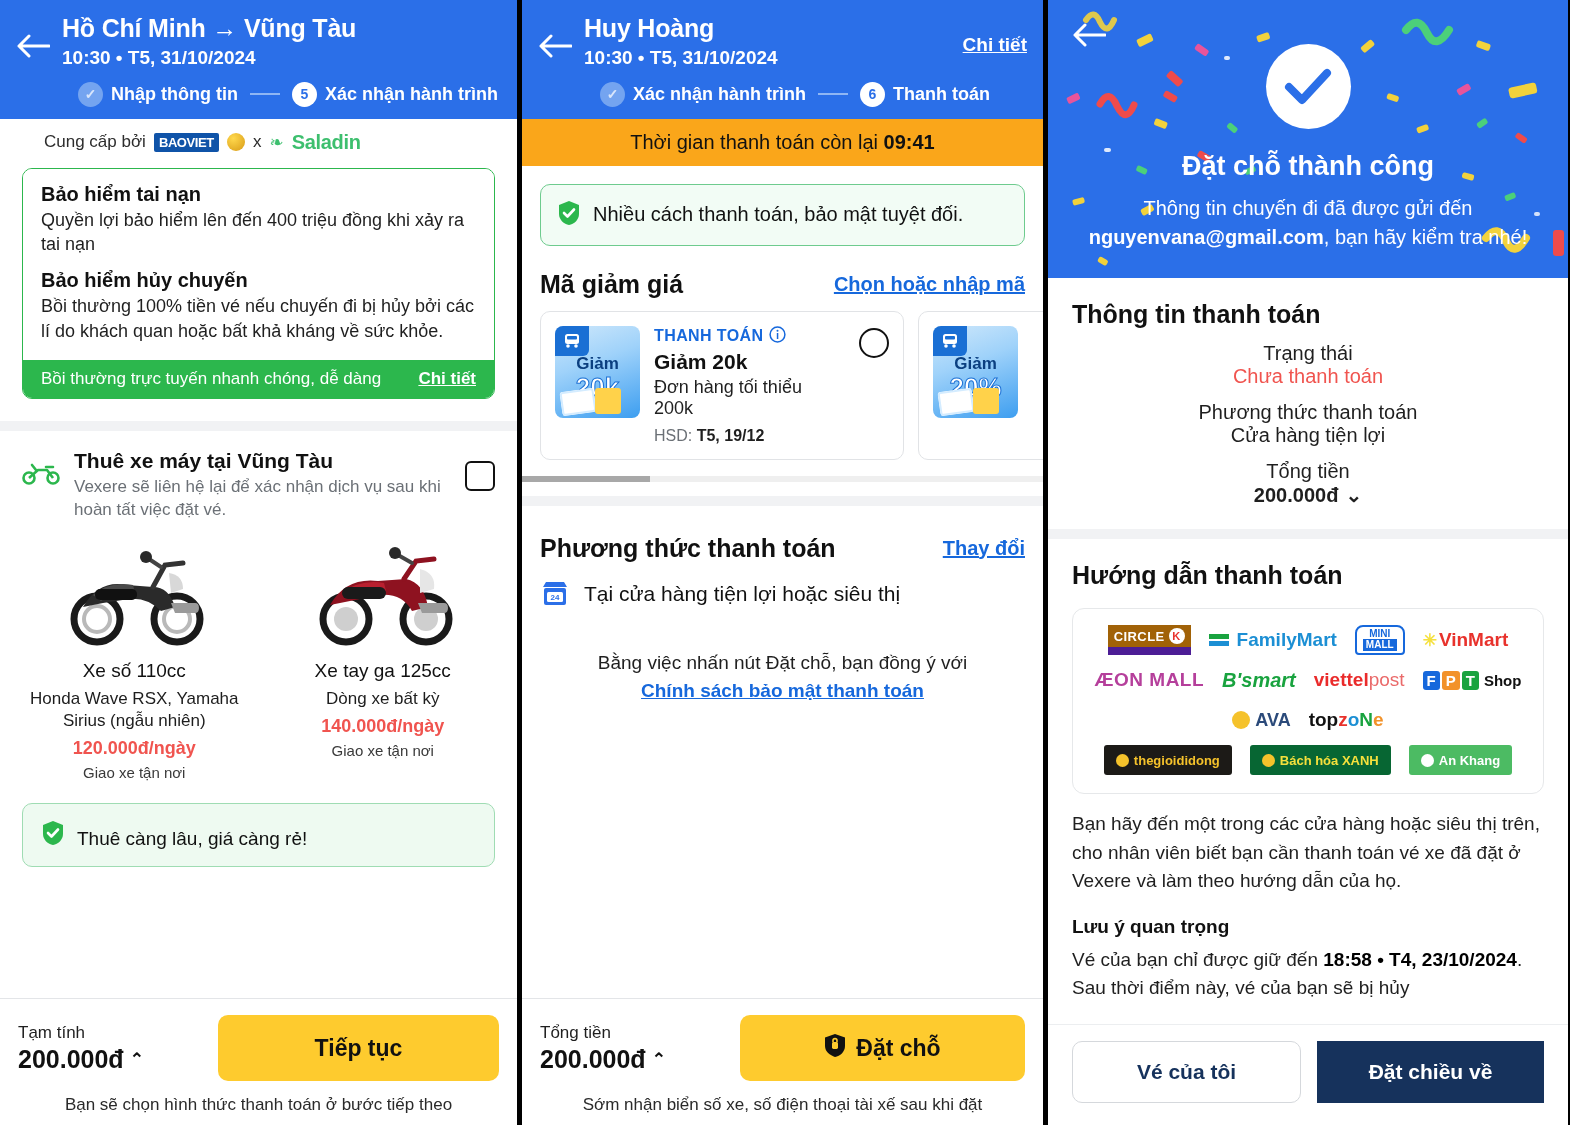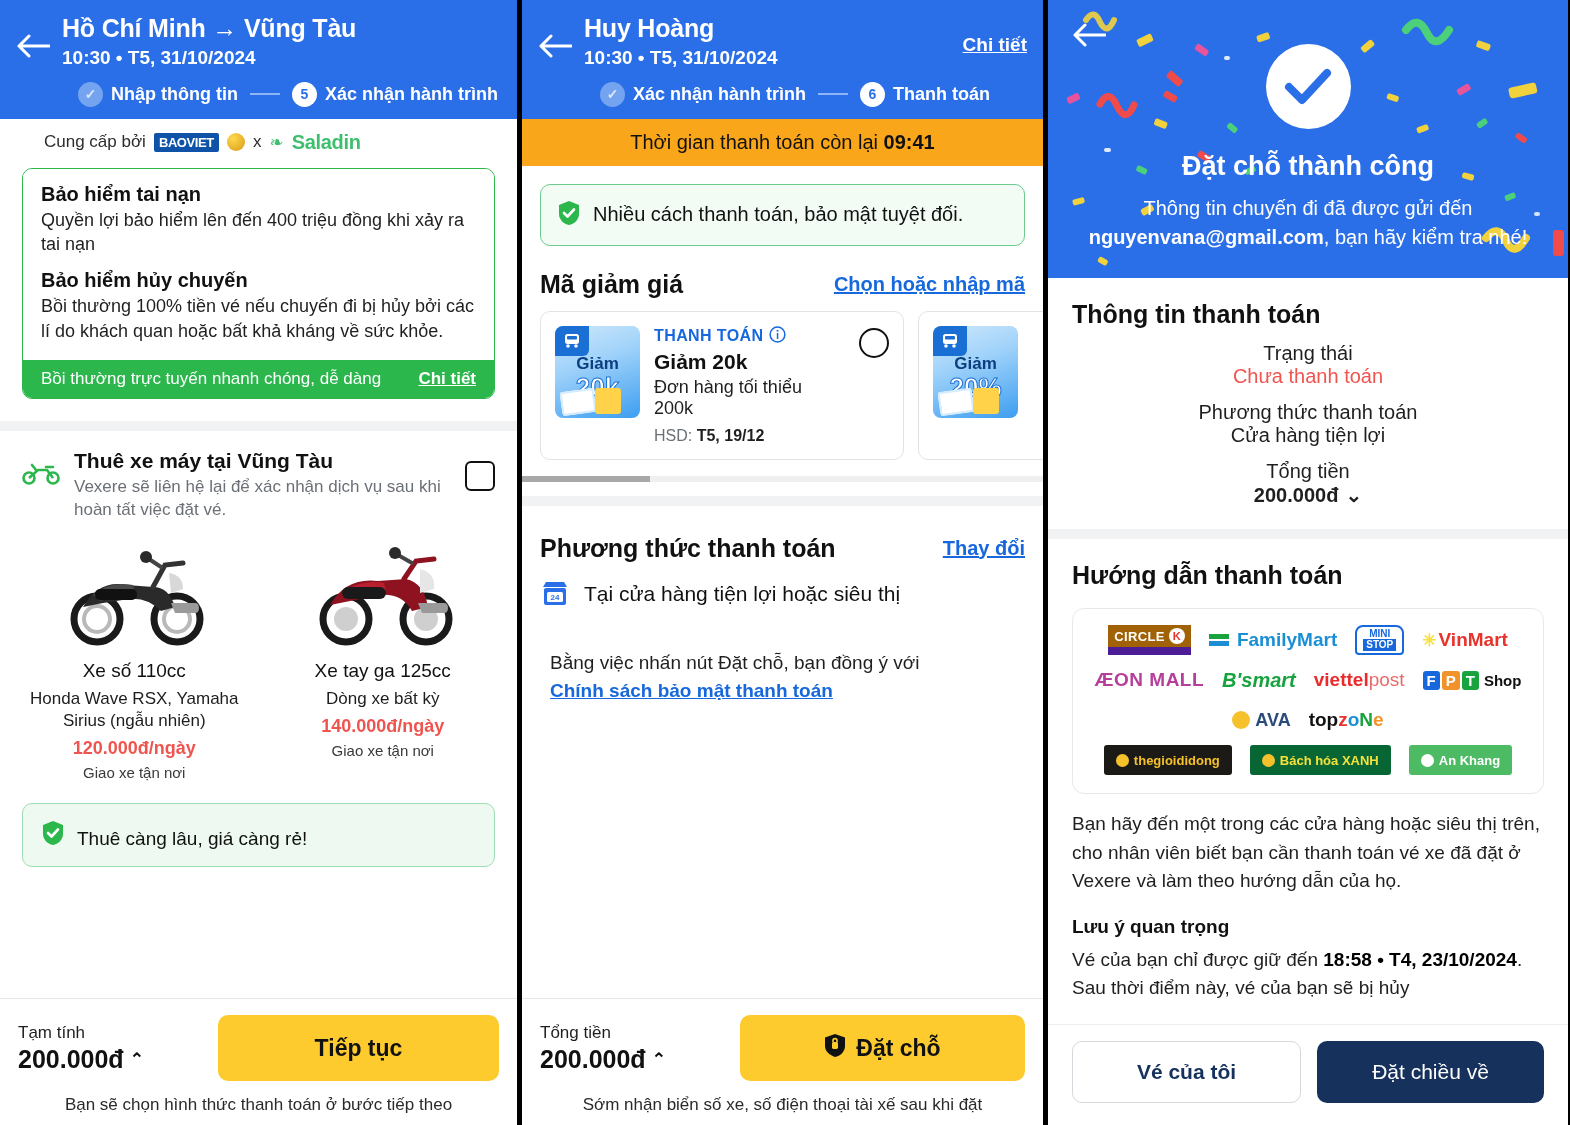--- a/index.html
+++ b/index.html
@@ -110,21 +110,21 @@
   .cp-exp{ font-size:16px; color:#6b7076; margin-top:8px;}
   .cp-exp b{ color:#1f1f1f; }
   .radio{ width:30px; height:30px; border:2.5px solid #111; border-radius:50%; flex:none; margin-top:2px; cursor:pointer;}
   .cp-scroll{ height:6px; background:#efefef; margin:16px 0 0 0; position:relative;}
   .cp-scroll i{ position:absolute; left:0; top:0; height:6px; width:128px; background:#a8a8a8; }
 
   .pay-head{ display:flex; align-items:center; justify-content:space-between; padding:28px 18px 10px 18px;}
   .pay-row{ display:flex; align-items:center; gap:14px; padding:6px 18px 0 18px;}
   .store-ic{ width:30px; height:30px; flex:none;}
   .pay-label{ font-size:21px; color:#111;}
-  .agree{ font-size:19px; color:#1f1f1f; padding:40px 28px 0 28px; line-height:1.5;}
+  .agree{ text-align:center; font-size:19px; color:#1f1f1f; padding:40px 28px 0 28px; line-height:1.5;}
   .agree a{ color:#1668dc; font-weight:bold; text-decoration:underline; cursor:pointer;}
   .grey-fill{ flex:1; background:#f1f2f4; margin-top:30px;}
 
   
   .success-hero{ position:relative; background:#2b6fe8; flex:none; padding:14px 0 26px 0; overflow:hidden;}
   .hero-back{ position:absolute; left:24px; top:22px; cursor:pointer; z-index:4;}
   .hero-inner{ position:relative; z-index:3; text-align:center; padding:0 30px;}
   .check-circle{ width:85px; height:85px; border-radius:50%; background:#fff; margin:30px auto 0 auto; display:flex; align-items:center; justify-content:center;}
   .hero-title{ font-size:27px; font-weight:bold; color:#fff; margin-top:22px;}
   .hero-sub{ font-size:20px; color:#fff; margin-top:12px; line-height:1.45;}
@@ -168,21 +168,21 @@
   .dot-y{ width:18px;height:18px;border-radius:50%;background:#f5c22b; display:inline-block;}
   .lg-topzone{ font-size:19px; color:#111;}
   .lg-topzone .z{ color:#e8322c;} .lg-topzone .o{ color:#1c8fd4;} .lg-topzone .n{ color:#19a33f;} .lg-topzone .e{ color:#f2922a;}
 
   .p3-para{ font-size:19px; color:#1f1f1f; line-height:1.5; margin-top:16px;}
   .p3-note-h{ font-size:19px; font-weight:bold; color:#111; margin-top:20px;}
   .p3-note{ font-size:19px; color:#1f1f1f; line-height:1.5; margin-top:8px;}
   .p3-note b{ color:#000000; font-weight:bold;}
   .p3-actions{ position:absolute; left:0; right:0; bottom:0; background:#fff; padding:16px 24px 22px 24px; display:flex; gap:16px; border-top:1px solid #eceef0;}
   .btn-outline{ flex:1; height:62px; border:1px solid #d5d8dc; background:#fff; border-radius:10px; font-size:21px; font-weight:bold; color:#16325c; cursor:pointer; font-family:inherit;}
-  .btn-navy{ flex:1; height:62px; border:none; background:#16325c; border-radius:10px; font-size:21px; font-weight:normal; color:#fff; cursor:pointer; font-family:inherit;}
+  .btn-navy{ flex:1; height:62px; border:none; background:#16325c; border-radius:0; font-size:21px; font-weight:bold; color:#fff; cursor:pointer; font-family:inherit;}
   .p3-scroll{ flex:1; overflow:hidden; position:relative; }
 </style>
 </head>
 <body>
 
 <div class="stage">
 
   <div class="panel" id="panel-1">
     <div class="blue-header">
       <div class="hdr-row">
@@ -570,21 +570,21 @@
         <div class="logo-card">
           <div class="logo-line">
             <span class="lg lg-circlek">CIRCLE <i class="k" style="font-style:normal">K</i></span>
             <span class="lg lg-family">
               <span class="fm-bars">
                   <i style="background:#19a33f"></i>
                   <i style="background:#1c8fd4"></i>
                 </span>
               <span>FamilyMart</span>
             </span>
-            <span class="lg lg-ministop">MINI<span>STOP</span></span>
+            <span class="lg lg-ministop">MINI<span>MALL</span></span>
             <span class="lg lg-vinmart">
                 <span class="star">✳</span>
                 <span>VinMart</span>
               </span>
           </div>
           <div class="logo-line">
             <span class="lg lg-aeon">ÆON MALL</span>
             <span class="lg lg-bsmart">B'smart</span>
             <span class="lg lg-viettel">viettel<span class="post">post</span></span>
             <span class="lg lg-fpt">

